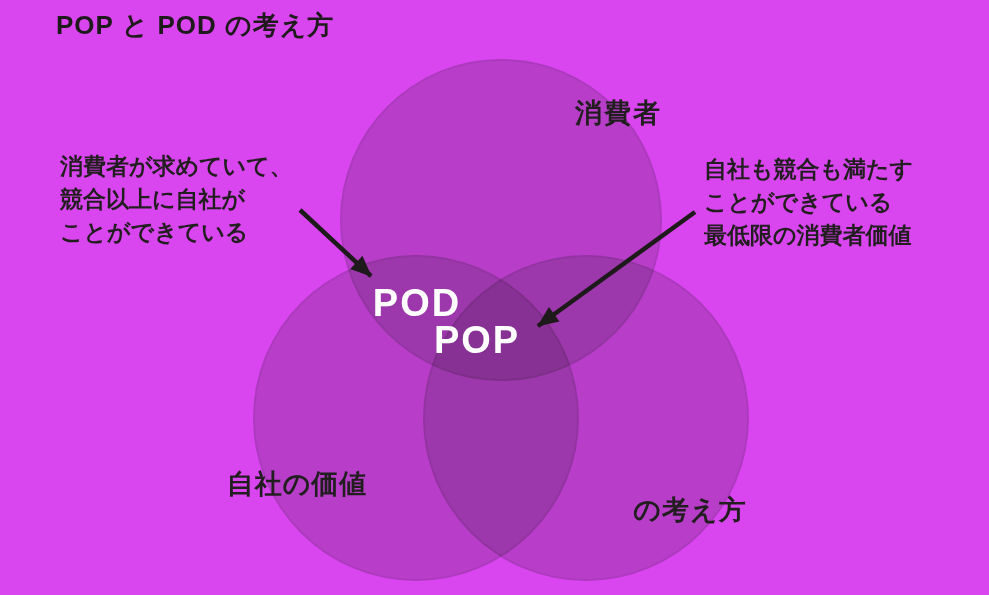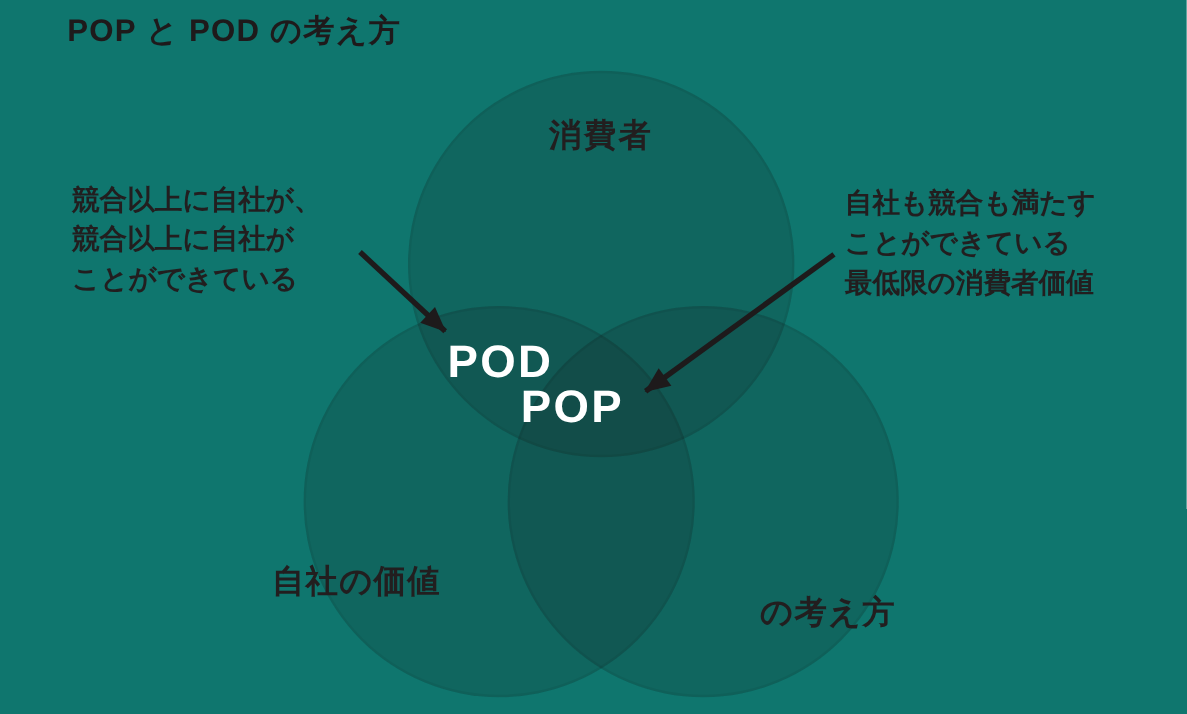--- a/index.html
+++ b/index.html
@@ -5,21 +5,21 @@
   html, body {
     margin: 0;
     padding: 0;
     background: #ffffff;
     font-family: "Liberation Sans", "DejaVu Sans", sans-serif;
   }
   .stage {
     position: relative;
     width: 989px;
     height: 595px;
-    background: #0f766e;
+    background: #d946ef;
     overflow: hidden;
     color: #1e1a1b;
   }
   .title {
     position: absolute;
     left: 56px;
     top: 8px;
     margin: 0;
     font-size: 26px;
     font-weight: 700;
@@ -41,21 +41,21 @@
     position: absolute;
     font-weight: 700;
     color: #221e1f;
     white-space: nowrap;
     line-height: 34px;
   }
   .label-consumer {
     left: 340px;
     top: 96px;
     width: 322px;
-    text-align: center;
+    text-align: right;
     font-size: 27px;
     letter-spacing: 2px;
   }
   .label-company {
     left: 297px;
     top: 484px;
     transform: translate(-50%, -50%);
     font-size: 27px;
     letter-spacing: 1px;
   }
@@ -110,21 +110,21 @@
   <div class="circle-label label-consumer">
     <div>消費者</div>
   </div>
   <div class="circle-label label-company">自社の価値</div>
   <div class="circle-label label-competitor">の考え方</div>
 
   <div class="region-label region-pod">POD</div>
   <div class="region-label region-pop">POP</div>
 
   <div class="note note-left">
-    <div>競合以上に自社が、</div>
+    <div>消費者が求めていて、</div>
     <div>競合以上に自社が</div>
     <div>ことができている</div>
   </div>
   <div class="note note-right">
     <div>自社も競合も満たす</div>
     <div>ことができている</div>
     <div>最低限の消費者価値</div>
   </div>
 
   <svg class="arrows" width="989" height="595" viewBox="0 0 989 595">

